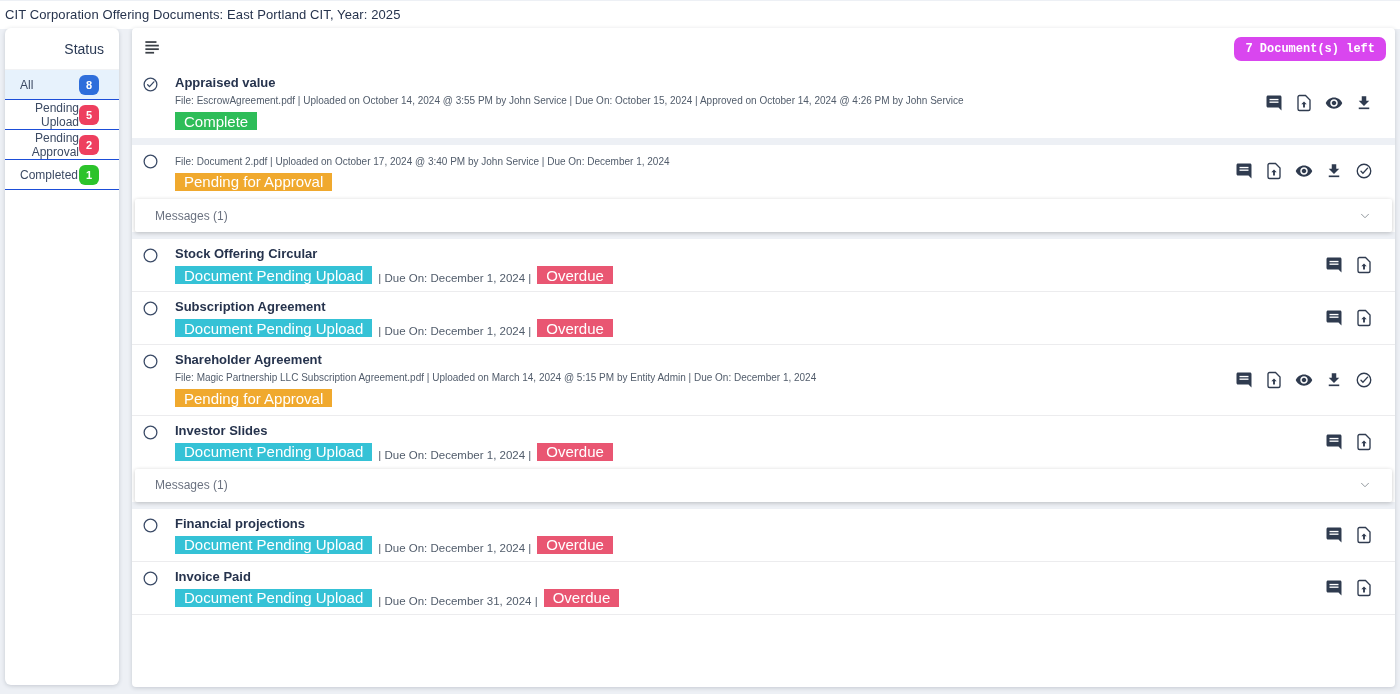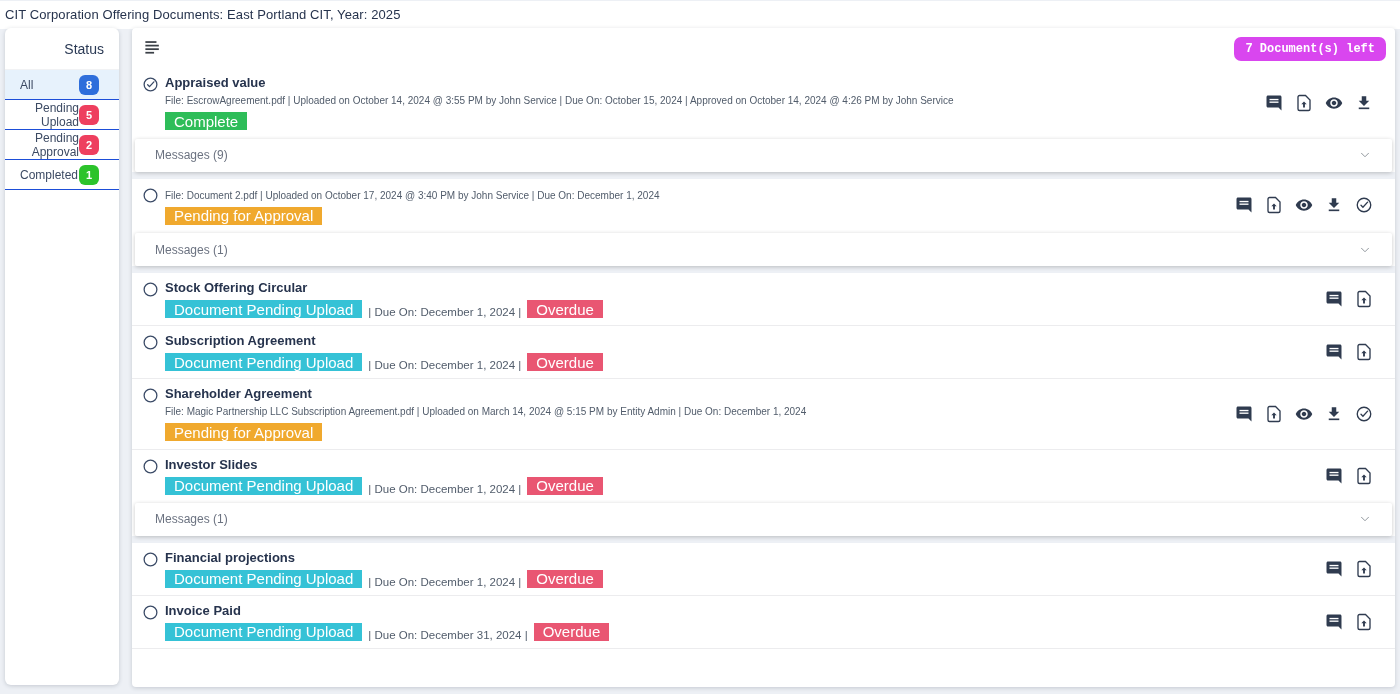--- a/index.html
+++ b/index.html
@@ -61,21 +61,21 @@
     position: absolute; right: 9px; top: 9px;
     background: #d946ef; color: #fff; border: none; border-radius: 7px;
     font-size: 12px; font-weight: bold; padding: 5px 11px; cursor: pointer;
     font-family: Liberation Mono, monospace;
   }
 
   
   .doc-row { position: relative; padding: 7px 175px 7px 10px; background: #fff; }
   .doc-row.bt { border-top: 1px solid #ececee; }
   .bottom-divider { border-top: 1px solid #ececee; }
-  .row-flex { display: flex; gap: 6px; }
+  .row-flex { display: flex; gap: 16px; }
   .lead-icon { flex: none; width: 17px; height: 17px; margin-top: 1px; color: #3a4a66; }
   .doc-title { font-size: 13px; font-weight: bold; color: #26334d; line-height: 16px; }
   .doc-meta  { font-size: 10px; color: #515c6b; margin-top: 3px; line-height: 14px; }
   .pill-line { margin-top: 4px; }
   .badge-line {
     margin-top: 4px; display: flex; align-items: flex-end; gap: 6px;
     font-size: 11.5px; color: #515c6b;
   }
   .pill {
     display: inline-block; font-size: 15px; color: #fff;
@@ -201,26 +201,20 @@
           <use href="#i-upload-file"></use>
         </svg>
       <svg class="action-icon" viewBox="0 0 24 24">
           <use href="#i-view"></use>
         </svg>
       <svg class="action-icon" viewBox="0 0 24 24">
           <use href="#i-download"></use>
         </svg>
     </div>
   </div>
-  <div class="msg-bar">
-    <span>Messages (9)</span>
-    <svg class="chev" viewBox="0 0 24 24">
-        <use href="#i-chevron"></use>
-      </svg>
-  </div>
   <div class="gap"></div>
 
   <div class="doc-row">
     <div class="row-flex">
       <svg class="lead-icon" viewBox="0 0 24 24">
           <use href="#i-circle"></use>
         </svg>
       <div>
         <div class="doc-meta">File: Document 2.pdf | Uploaded on October 17, 2024 @ 3:40 PM by John Service | Due On: December 1, 2024</div>
         <div class="pill-line"><span class="pill pill-orange">Pending for Approval</span></div>

